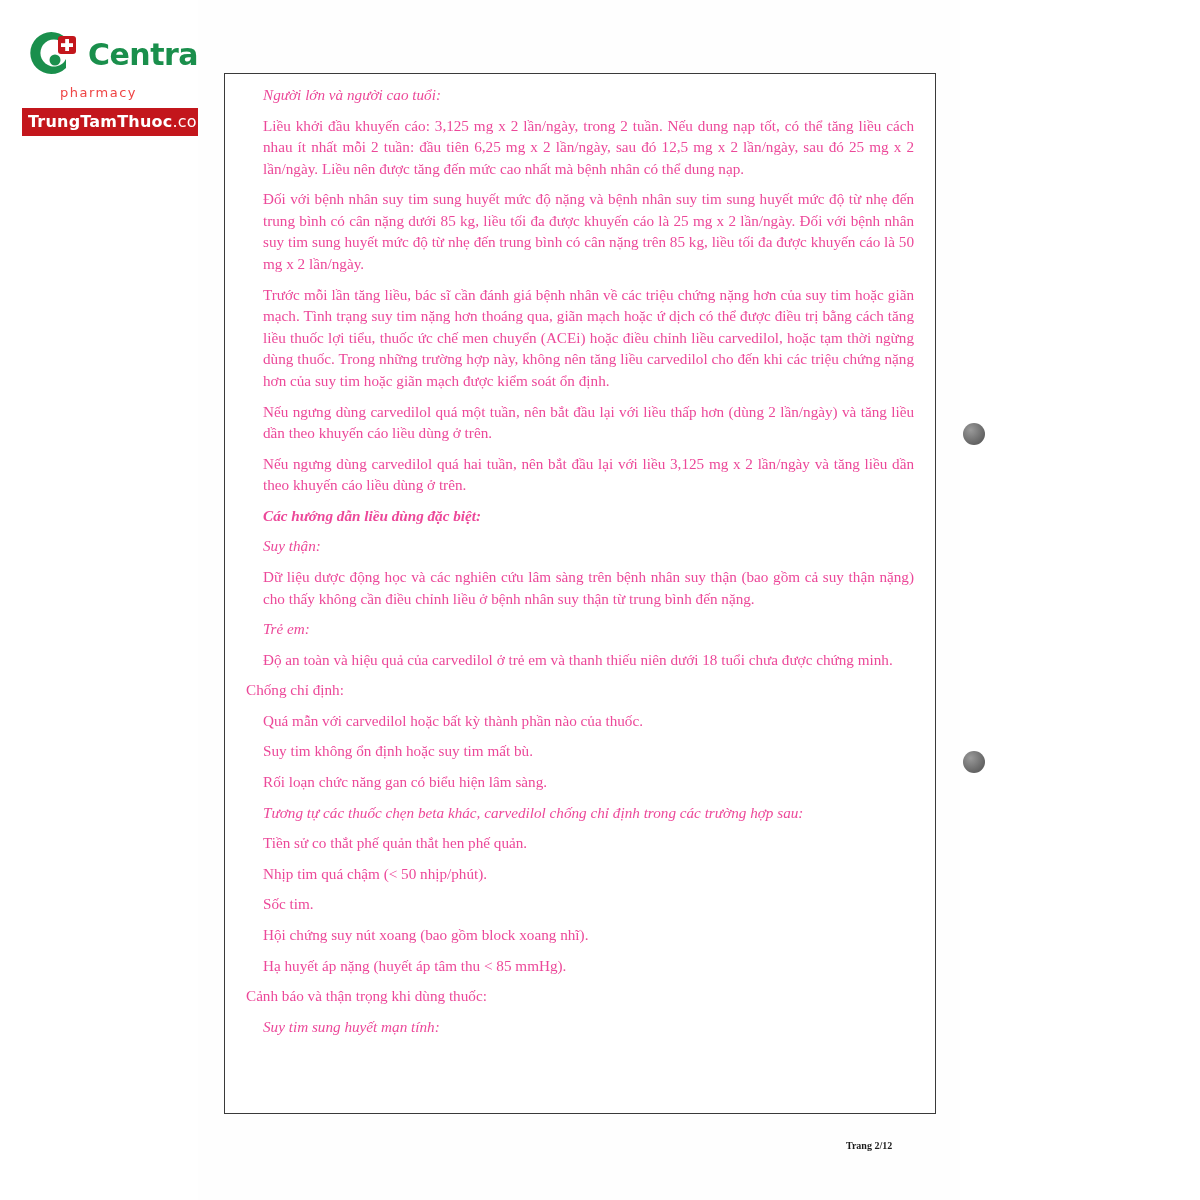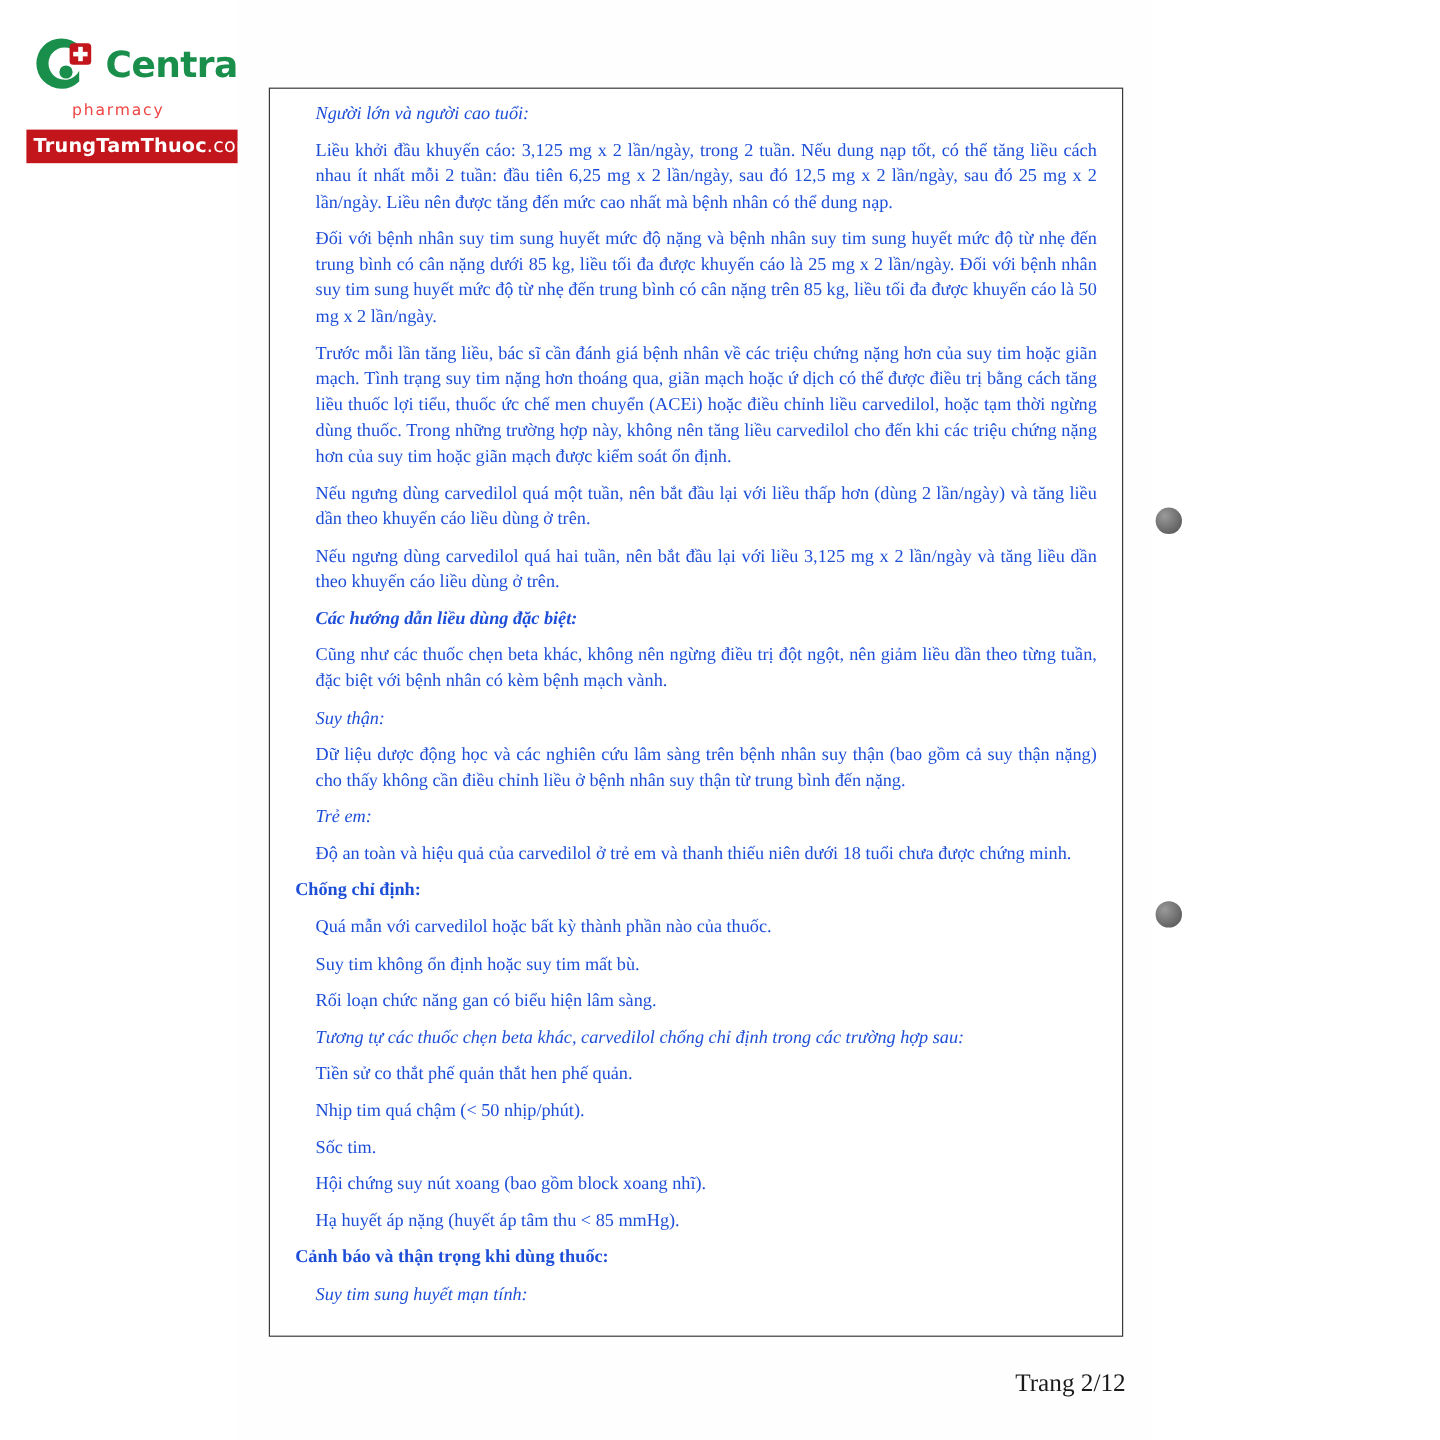--- a/index.html
+++ b/index.html
@@ -92,55 +92,56 @@
   .page-inner {
     position: absolute;
     left: 238px;
     top: 84px;
     width: 688px;
     height: 1030px;
     box-sizing: border-box;
     padding: 0 12px 0 8px;
     font-size: 15.2px;
     line-height: 1.42;
-    color: #1d4ed8;
+    color: #ec4899;
     text-align: justify;
     overflow: hidden;
   }
   .page-inner p {
     margin: 0 0 9px 0;
   }
   .indent {
     padding-left: 17px;
   }
   .heading {
-    font-weight: bold;
+    font-weight: normal;
   }
   .subhead-italic {
     font-style: italic;
     padding-left: 17px;
     margin-bottom: 7px;
   }
   .heading-bold-indent {
     font-weight: bold;
     padding-left: 17px;
     font-style: italic;
   }
   .one-line {
     margin-bottom: 11px;
   }
 
   
   .page-number {
     position: absolute;
     left: 846px;
     top: 1140px;
-    font-size: 21px;
+    font-size: 10px;
     color: #1b1b1b;
     font-family: "Liberation Serif", serif;
+    font-weight: bold;
   }
 
   
   .hole {
     position: absolute;
     width: 22px;
     height: 22px;
     border-radius: 50%;
     background: radial-gradient(circle at 35% 32%, #9a9a9a 0%, #6f6f6f 55%, #4e4e4e 100%);
   }
@@ -175,21 +176,20 @@
 <div class="page-border"></div>
 
 <div class="page-inner" id="doc-body">
     <p class="subhead-italic">Người lớn và người cao tuổi:</p>
     <p class="indent">Liều khởi đầu khuyến cáo: 3,125 mg x 2 lần/ngày, trong 2 tuần. Nếu dung nạp tốt, có thể tăng liều cách nhau ít nhất mỗi 2 tuần: đầu tiên 6,25 mg x 2 lần/ngày, sau đó 12,5 mg x 2 lần/ngày, sau đó 25 mg x 2 lần/ngày. Liều nên được tăng đến mức cao nhất mà bệnh nhân có thể dung nạp.</p>
     <p class="indent">Đối với bệnh nhân suy tim sung huyết mức độ nặng và bệnh nhân suy tim sung huyết mức độ từ nhẹ đến trung bình có cân nặng dưới 85 kg, liều tối đa được khuyến cáo là 25 mg x 2 lần/ngày. Đối với bệnh nhân suy tim sung huyết mức độ từ nhẹ đến trung bình có cân nặng trên 85 kg, liều tối đa được khuyến cáo là 50 mg x 2 lần/ngày.</p>
     <p class="indent">Trước mỗi lần tăng liều, bác sĩ cần đánh giá bệnh nhân về các triệu chứng nặng hơn của suy tim hoặc giãn mạch. Tình trạng suy tim nặng hơn thoáng qua, giãn mạch hoặc ứ dịch có thể được điều trị bằng cách tăng liều thuốc lợi tiểu, thuốc ức chế men chuyển (ACEi) hoặc điều chỉnh liều carvedilol, hoặc tạm thời ngừng dùng thuốc. Trong những trường hợp này, không nên tăng liều carvedilol cho đến khi các triệu chứng nặng hơn của suy tim hoặc giãn mạch được kiểm soát ổn định.</p>
     <p class="indent">Nếu ngưng dùng carvedilol quá một tuần, nên bắt đầu lại với liều thấp hơn (dùng 2 lần/ngày) và tăng liều dần theo khuyến cáo liều dùng ở trên.</p>
     <p class="indent">Nếu ngưng dùng carvedilol quá hai tuần, nên bắt đầu lại với liều 3,125 mg x 2 lần/ngày và tăng liều dần theo khuyến cáo liều dùng ở trên.</p>
     <p class="heading-bold-indent">Các hướng dẫn liều dùng đặc biệt:</p>
-    <p class="indent">Cũng như các thuốc chẹn beta khác, không nên ngừng điều trị đột ngột, nên giảm liều dần theo từng tuần, đặc biệt với bệnh nhân có kèm bệnh mạch vành.</p>
     <p class="subhead-italic">Suy thận:</p>
     <p class="indent">Dữ liệu dược động học và các nghiên cứu lâm sàng trên bệnh nhân suy thận (bao gồm cả suy thận nặng) cho thấy không cần điều chỉnh liều ở bệnh nhân suy thận từ trung bình đến nặng.</p>
     <p class="subhead-italic">Trẻ em:</p>
     <p class="indent one-line">Độ an toàn và hiệu quả của carvedilol ở trẻ em và thanh thiếu niên dưới 18 tuổi chưa được chứng minh.</p>
     <p class="heading">Chống chỉ định:</p>
     <p class="indent one-line">Quá mẫn với carvedilol hoặc bất kỳ thành phần nào của thuốc.</p>
     <p class="indent one-line">Suy tim không ổn định hoặc suy tim mất bù.</p>
     <p class="indent one-line">Rối loạn chức năng gan có biểu hiện lâm sàng.</p>
     <p class="subhead-italic">Tương tự các thuốc chẹn beta khác, carvedilol chống chỉ định trong các trường hợp sau:</p>
     <p class="indent one-line">Tiền sử co thắt phế quản thắt hen phế quản.</p>

